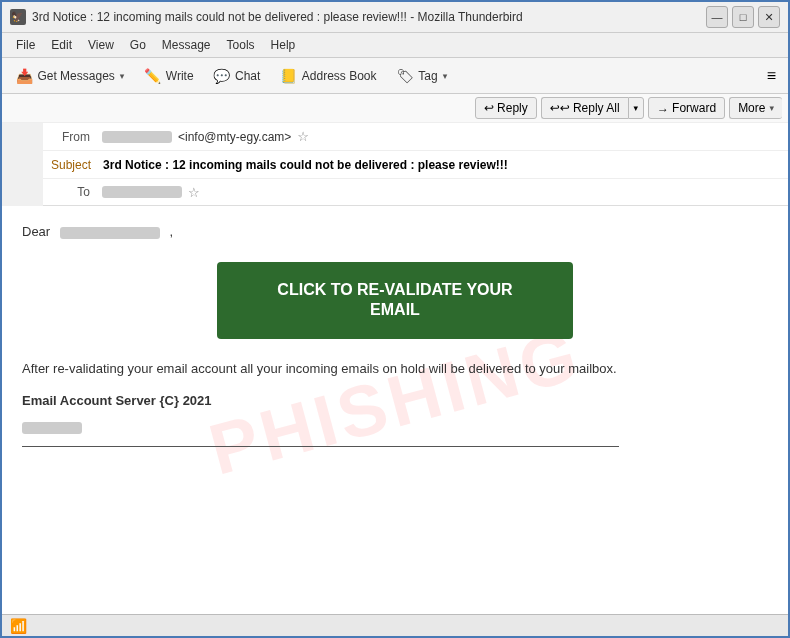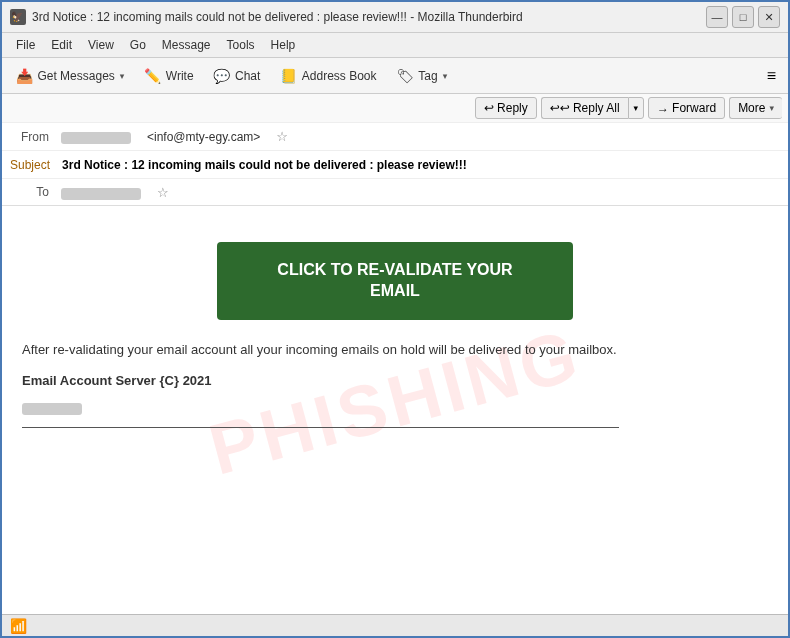--- a/index.html
+++ b/index.html
@@ -21,30 +21,30 @@
 
     
     .toolbar { background: #f5f5f5; padding: 3px 6px; display: flex; align-items: center; gap: 4px; border-bottom: 1px solid #ccc; min-height: 36px; }
     .tb-btn { display: flex; align-items: center; gap: 4px; padding: 3px 8px; border: none; background: transparent; cursor: pointer; font-size: 12px; color: #333; border-radius: 3px; white-space: nowrap; }
     .tb-btn .icon { font-size: 14px; }
     .tb-dropdown-arrow { font-size: 9px; margin-left: 1px; color: #555; }
     .tb-spacer { flex: 1; }
     .tb-hamburger { font-size: 16px; cursor: pointer; padding: 3px 6px; }
 
     
-    .email-header { background: white; border-bottom: 1px solid #ddd; padding: 0; }
+    .email-header { background: white; border-bottom: 1px solid #ddd; padding: 0; margin-left: 41px; }
     .email-header-row { display: flex; align-items: center; border-bottom: 1px solid #eee; min-height: 28px; }
     .email-header-actions { display: flex; align-items: center; gap: 4px; padding: 3px 6px; border-bottom: 1px solid #eee; justify-content: flex-end; background: #f9f9f9; }
     .action-btn { display: flex; align-items: center; gap: 3px; padding: 3px 8px; border: 1px solid #bbb; background: #f0f0f0; cursor: pointer; font-size: 12px; border-radius: 3px; white-space: nowrap; }
     .action-btn-group { display: flex; align-items: stretch; }
     .action-btn-group .action-btn { border-radius: 3px 0 0 3px; border-right: none; }
     .action-btn-group .action-btn-arrow { padding: 3px 5px; border: 1px solid #bbb; background: #f0f0f0; cursor: pointer; border-radius: 0 3px 3px 0; font-size: 9px; display: flex; align-items: center; }
 
     .header-label { color: #555; font-size: 12px; padding: 3px 8px; min-width: 55px; text-align: right; }
-    .header-value { font-size: 12px; color: #333; padding: 3px 4px; flex: 1; display: flex; align-items: flex-end; gap: 16px; }
+    .header-value { font-size: 12px; color: #333; padding: 3px 4px; flex: 1; display: flex; align-items: center; gap: 6px; }
     .blurred-text { background: #ccc; border-radius: 3px; height: 12px; display: inline-block; }
     .star-icon { color: #888; font-size: 13px; cursor: pointer; }
     .subject-row { display: flex; align-items: center; border-bottom: 1px solid #eee; min-height: 28px; }
     .subject-label { color: #a16207; font-size: 12px; padding: 3px 8px; min-width: 55px; text-align: right; }
     .subject-value { font-size: 12px; font-weight: bold; color: #000; padding: 3px 4px; flex: 1; }
     .subject-date { font-size: 12px; color: #555; padding: 3px 10px; white-space: nowrap; }
     .to-row { display: flex; align-items: center; min-height: 26px; }
 
     
     .email-body { background: white; flex: 1; overflow-y: auto; padding: 16px 20px; position: relative; }
@@ -160,20 +160,25 @@
       <div class="header-value">
         <span class="blurred-text" style="width:80px;"></span>
         <span class="star-icon">☆</span>
       </div>
     </div>
   </div>
 
   <div class="email-body">
     <div class="watermark">PHISHING</div>
     <div class="body-content">
+      <p>
+        <span>Dear</span>
+        <span class="blurred-text" style="width:100px; margin: 0 6px; vertical-align: middle;"></span>
+        <span>,</span>
+      </p>
 
 
       <div class="cta-container">
         <button class="cta-button">
           <span>CLICK TO RE-VALIDATE YOUR</span><br>
           <span>EMAIL</span>
         </button>
       </div>
 
       <p>After re-validating your email account all your incoming emails on hold will be delivered to your mailbox.</p>

